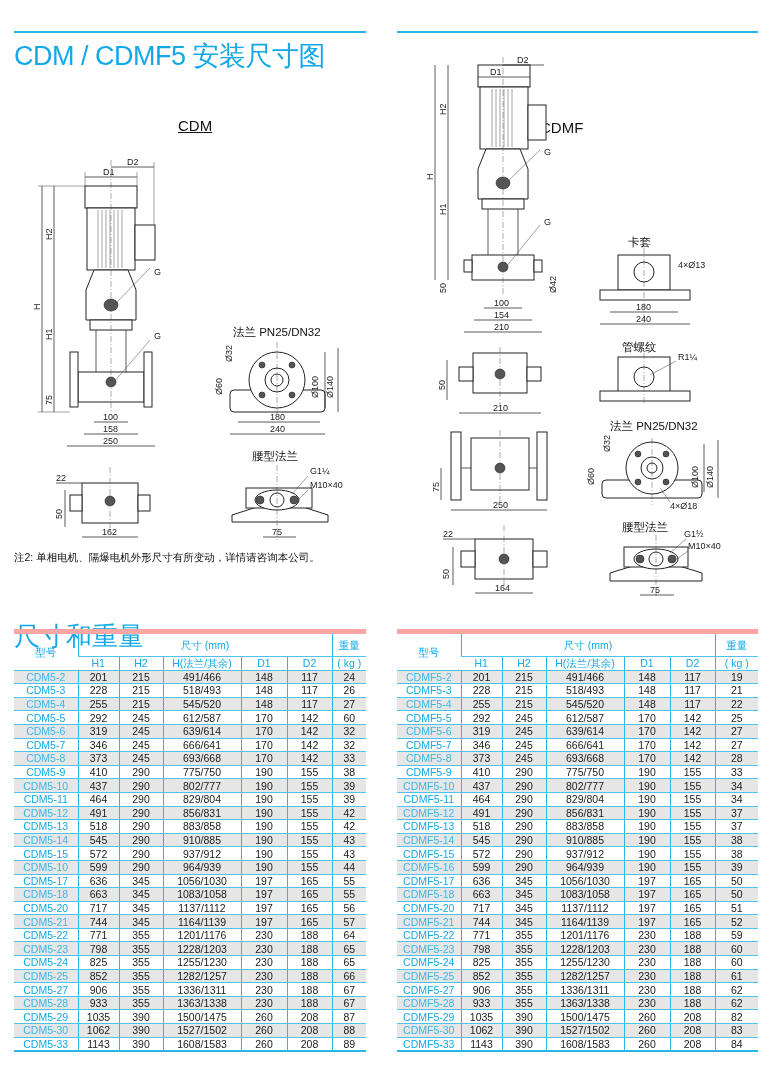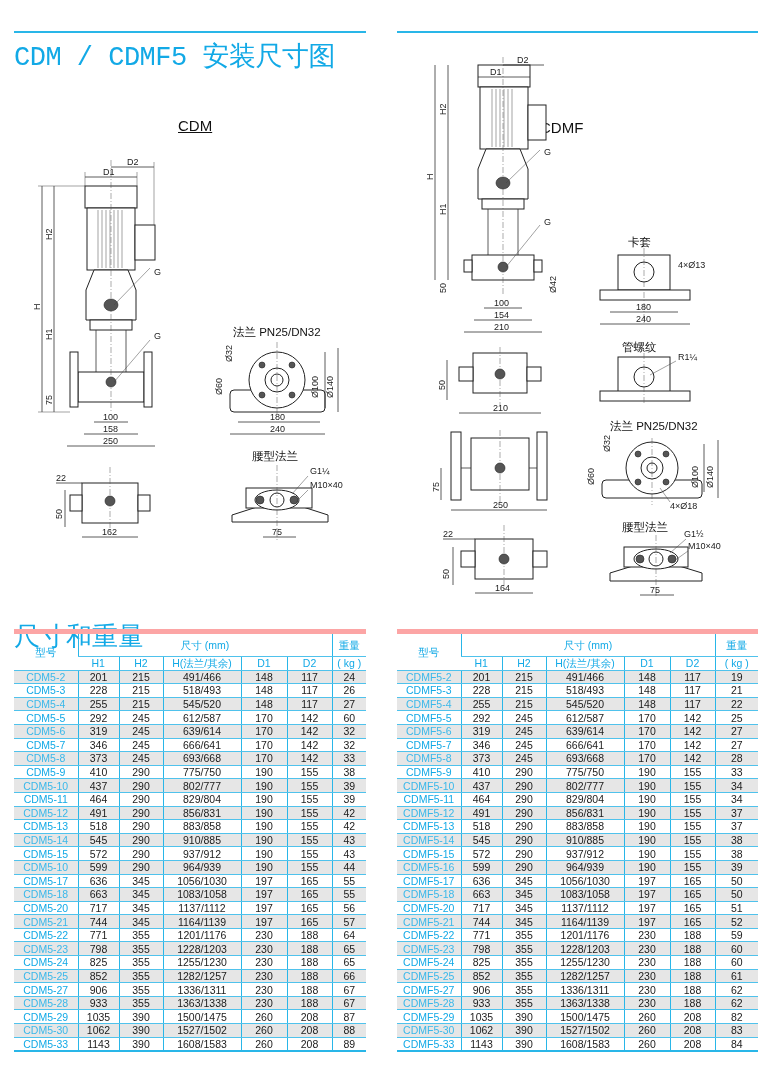--- a/index.html
+++ b/index.html
@@ -1,20 +1,20 @@
 <!DOCTYPE html>
 <html><head>
 <meta charset="utf-8">
 <style>
   * { box-sizing: border-box; margin: 0; padding: 0; }
   html, body { width: 780px; height: 1065px; background: #ffffff; overflow: hidden; }
   body { position: relative; font-family: "Liberation Sans", "DejaVu Sans", sans-serif; color: #1a1a1a; }
 
   .rule { position: absolute; height: 2px; background: #29b6e8; }
-  .title { position: absolute; left: 14px; top: 38px; font-size: 27px; color: #12a9e6; letter-spacing: -0.5px; font-family: Liberation Mono, monospace; }
+  .title { position: absolute; left: 14px; top: 38px; font-size: 27px; color: #12a9e6; letter-spacing: -0.5px; font-family: Liberation Sans, sans-serif; }
   .drawing-label { position: absolute; font-size: 15px; color: #111; font-family: "Liberation Sans", sans-serif; }
 
   svg.drawing { position: absolute; overflow: visible; }
   svg text { font-family: "Liberation Sans", "DejaVu Sans", sans-serif; fill: #222; }
   .dim { font-size: 9px; }
   .cap { font-size: 11.5px; fill: #111; }
   .ln { stroke: #333; stroke-width: 0.8; fill: none; }
   .thin { stroke: #444; stroke-width: 0.5; fill: none; }
   .body { stroke: #222; stroke-width: 1; fill: #ffffff; }
   .dark { fill: #555; stroke: #222; stroke-width: 0.6; }
@@ -300,20 +300,21 @@
   <line class="center" x1="69" y1="0" x2="69" y2="64"></line>
   <text class="dim" x="8" y="12">22</text>
   <line class="ln" x1="8" y1="14" x2="40" y2="14"></line>
   <text class="dim" transform="translate(14,54) rotate(-90)">50</text>
   <line class="ln" x1="18" y1="22" x2="18" y2="60"></line>
   <line class="ln" x1="40" y1="68" x2="98" y2="68"></line>
   <text class="dim" x="60" y="66">164</text>
 </svg>
 
 <div class="notes">
+  <div>注2: 单相电机、隔爆电机外形尺寸有所变动，详情请咨询本公司。</div>
 </div>
 
 <div class="section-title">尺寸和重量</div>
 
 <table class="spec" style="left:14px; top:629px; width:352px;">
   <colgroup>
     <col style="width:64px">
       <col style="width:41px">
       <col style="width:44px">
       <col style="width:78px">

